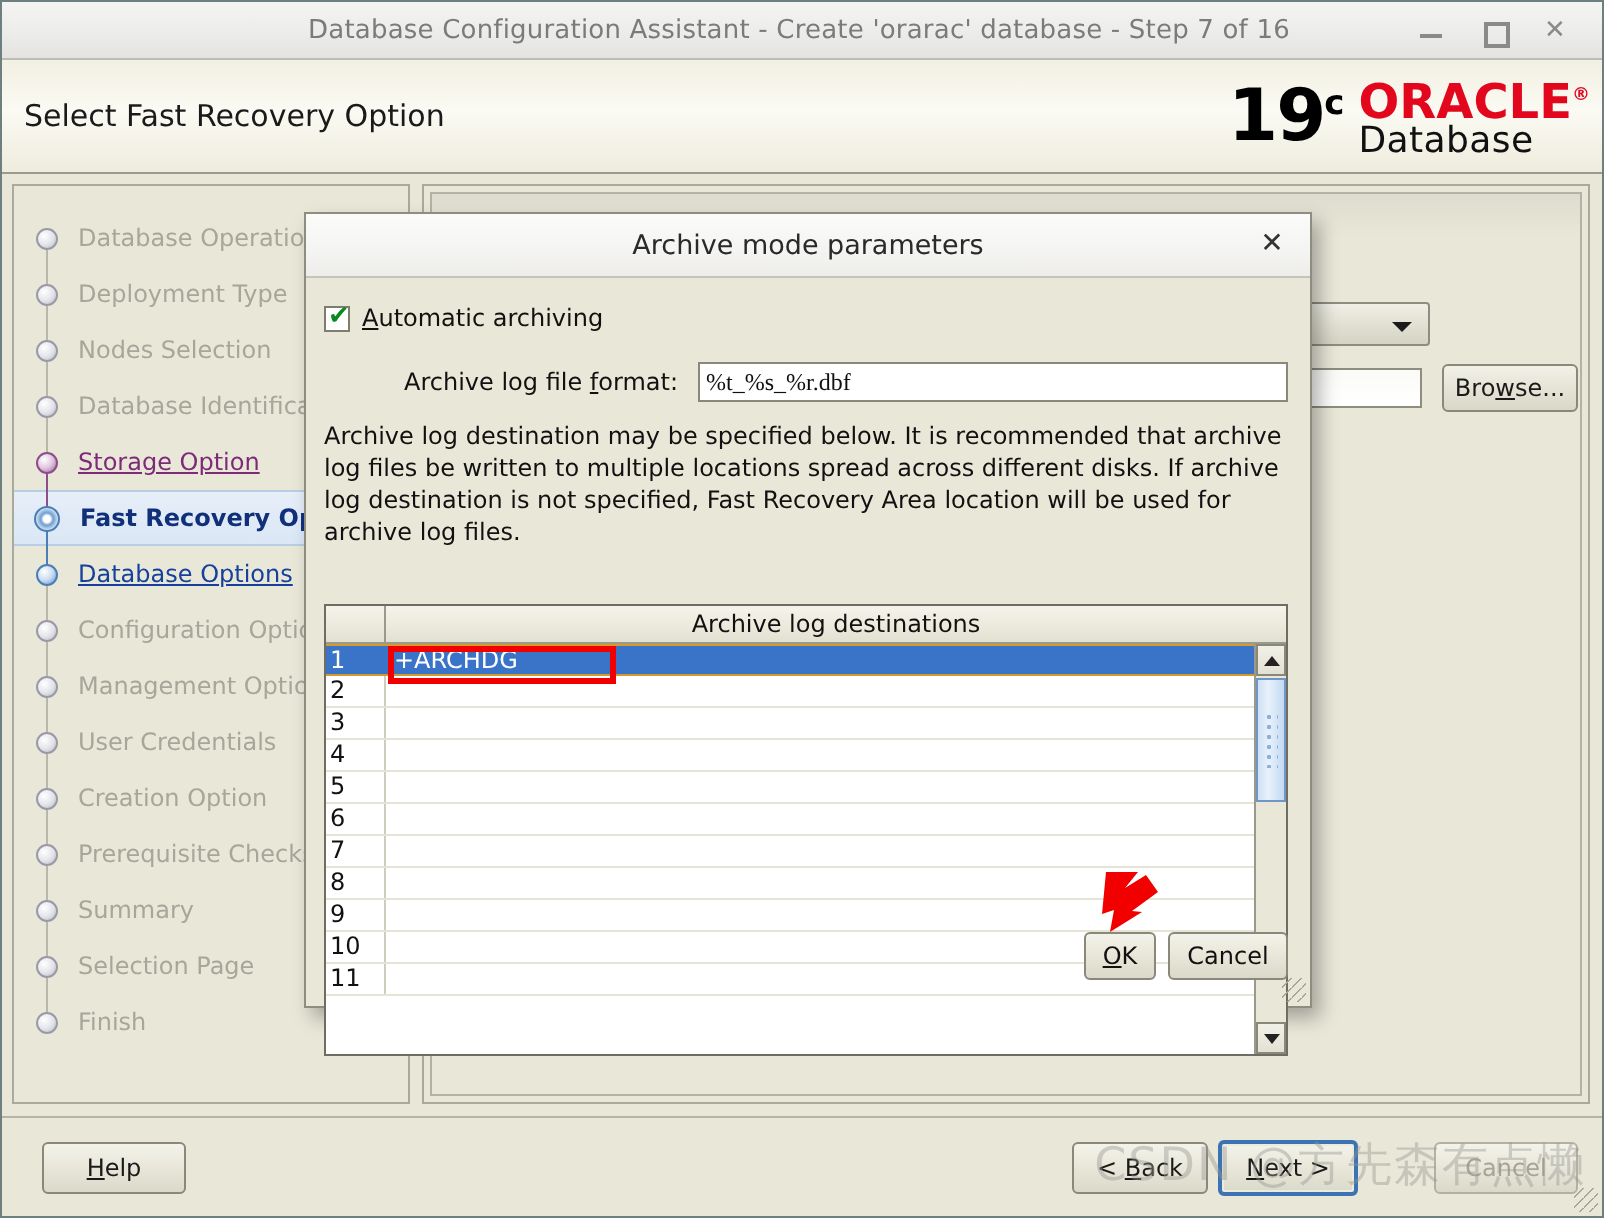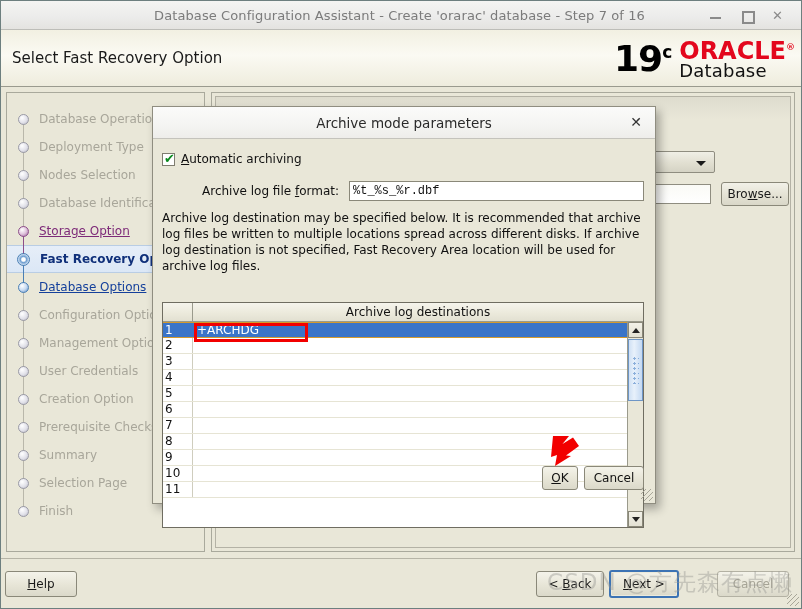--- a/index.html
+++ b/index.html
@@ -192,21 +192,21 @@
     font-size: 12px; color: #1a1a1a;
     display: flex; align-items: center; justify-content: center;
     cursor: default; white-space: nowrap;
   }
   .btn.focused {
     border: 2px solid #3c73b4;
     box-shadow: inset 0 0 0 1px #eceadb;
     align-items: center;
   }
   .btn.disabled { color: #a6a496; border-color: #b3b1a3; }
-  #btn-help  { left: 4px;  top: 12px; width: 72px; text-align: right; }
+  #btn-help  { left: 20px;  top: 12px; width: 72px; text-align: right; }
   #btn-back  { right: 197px; top: 12px; width: 68px; }
   #btn-next  { right: 122px; top: 11px; width: 70px; height: 28px; }
   #btn-cancel{ right: 12px;  top: 12px; width: 72px; }
 
   .uline { text-decoration: underline; }
 
   
   #watermark {
     position: absolute; right: 8px; bottom: 10px;
     font-size: 23px; color: rgba(150,150,145,.42);
@@ -249,21 +249,21 @@
   }
   .chkrow .lbl { margin-left: 6px; font-size: 12px; color: #111; }
 
   .fmtrow { position: absolute; left: 9px; top: 42px; right: 11px; display: flex; align-items: center; margin-left: 40px; }
   .fmtrow .lbl { font-size: 12px; color: #111; white-space: nowrap; }
   .fmtrow .inp {
     margin-left: 10px; flex: 1; height: 20px;
     background: #fff; border: 1px solid #8a8879;
     font-size: 12px; color: #111; padding: 1px 3px;
     display: flex; align-items: center;
-    font-family: Liberation Mono, monospace;
+    font-family: Liberation Serif, serif;
   }
 
   #dlg-desc {
     position: absolute; left: 9px; top: 72px; right: 12px;
     font-size: 12px; color: #111; line-height: 1.33;
   }
 
   
   #tbl-wrap {
     position: absolute; left: 9px; top: 163px; right: 11px; height: 226px;

